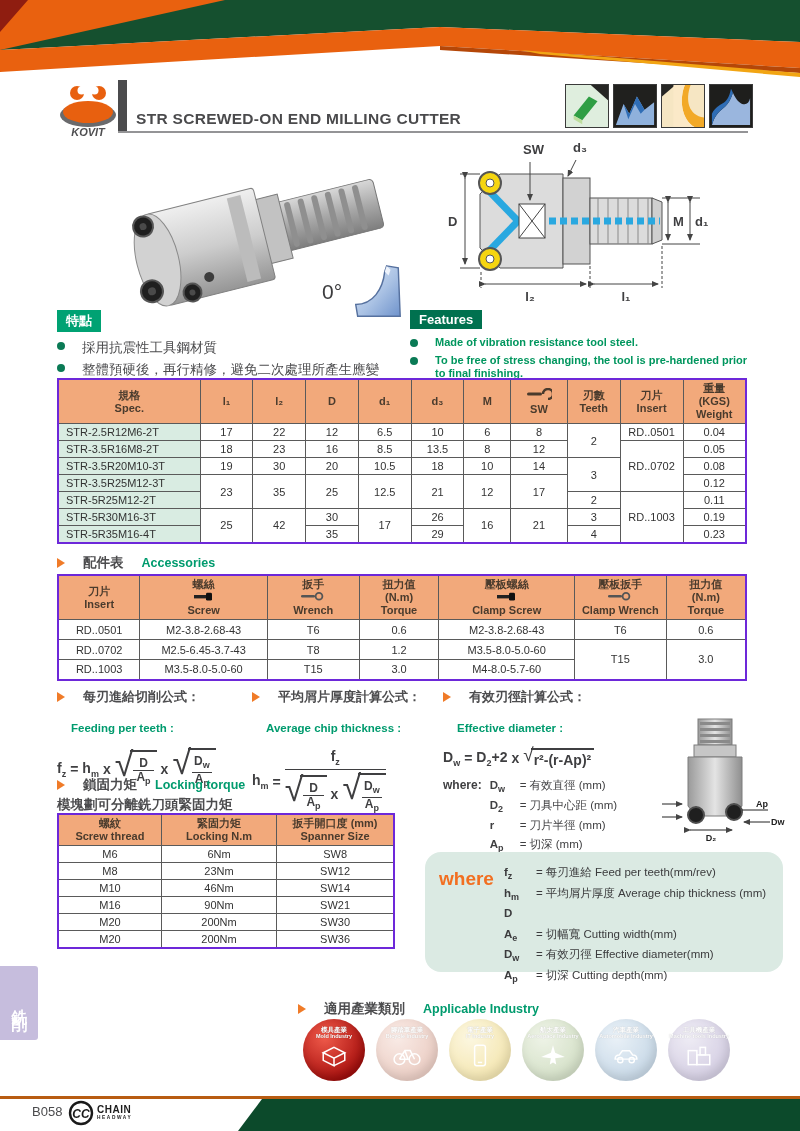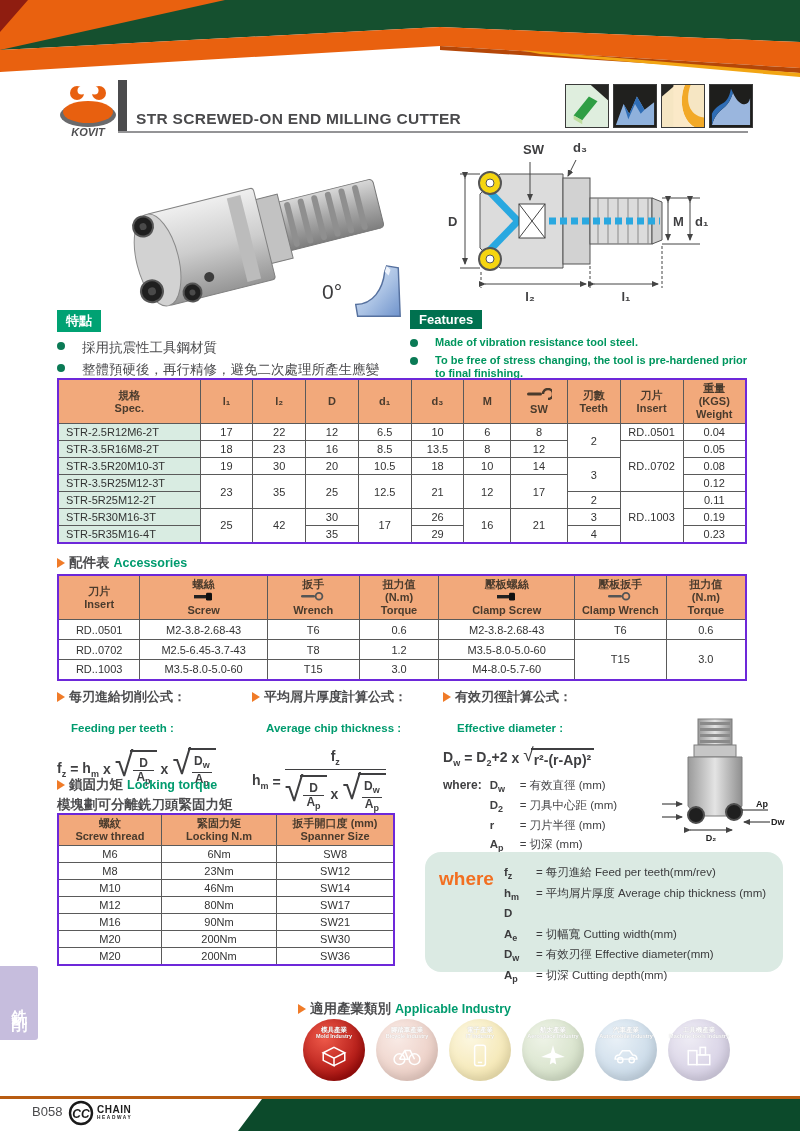--- a/index.html
+++ b/index.html
@@ -52,21 +52,21 @@
   .spec-table{position:absolute;left:57px;top:378px;width:690px}
   .spec-table td{height:17px}
   .spec-table td.c1{background:#d9ece2;text-align:left;padding-left:7px}
   .acc-title{position:absolute;left:57px;top:554px}
   .acc-table{position:absolute;left:57px;top:574px;width:690px}
   .acc-table td{height:20px}
   .lock-head{position:absolute;left:57px;top:776px;width:340px}
   .lock-sub{font-size:13.5px;font-weight:bold;color:#4c4c4e;margin-top:2px}
   .lock-table{position:absolute;left:57px;top:813px;width:338px}
   .lock-table td{height:17px}
-  .sec-line{display:flex;align-items:center;gap:4px}
+  .sec-line{display:flex;align-items:center;gap:18px}
   .sec-arrow{width:0;height:0;border-left:8px solid #f07b28;border-top:5px solid transparent;border-bottom:5px solid transparent}
   .sec-zh{font-size:13.5px;font-weight:bold;color:#4c4c4e}
   .sec-en{font-size:12.5px;font-weight:bold;color:#009b6e}
 
   
   .f-block{position:absolute}
   .fb1{left:57px;top:688px;width:190px}
   .fb2{left:252px;top:688px;width:185px}
   .fb3{left:443px;top:688px;width:200px}
   .f-title-zh{font-size:13px;font-weight:bold;color:#4c4c4e}
@@ -678,25 +678,20 @@
           <td>M8</td>
           <td>23Nm</td>
           <td>SW12</td>
         </tr>
       <tr>
           <td>M10</td>
           <td>46Nm</td>
           <td>SW14</td>
         </tr>
       <tr>
-          <td>M12</td>
-          <td>80Nm</td>
-          <td>SW17</td>
-        </tr>
-      <tr>
           <td>M16</td>
           <td>90Nm</td>
           <td>SW21</td>
         </tr>
       <tr>
           <td>M20</td>
           <td>200Nm</td>
           <td>SW30</td>
         </tr>
       <tr>

